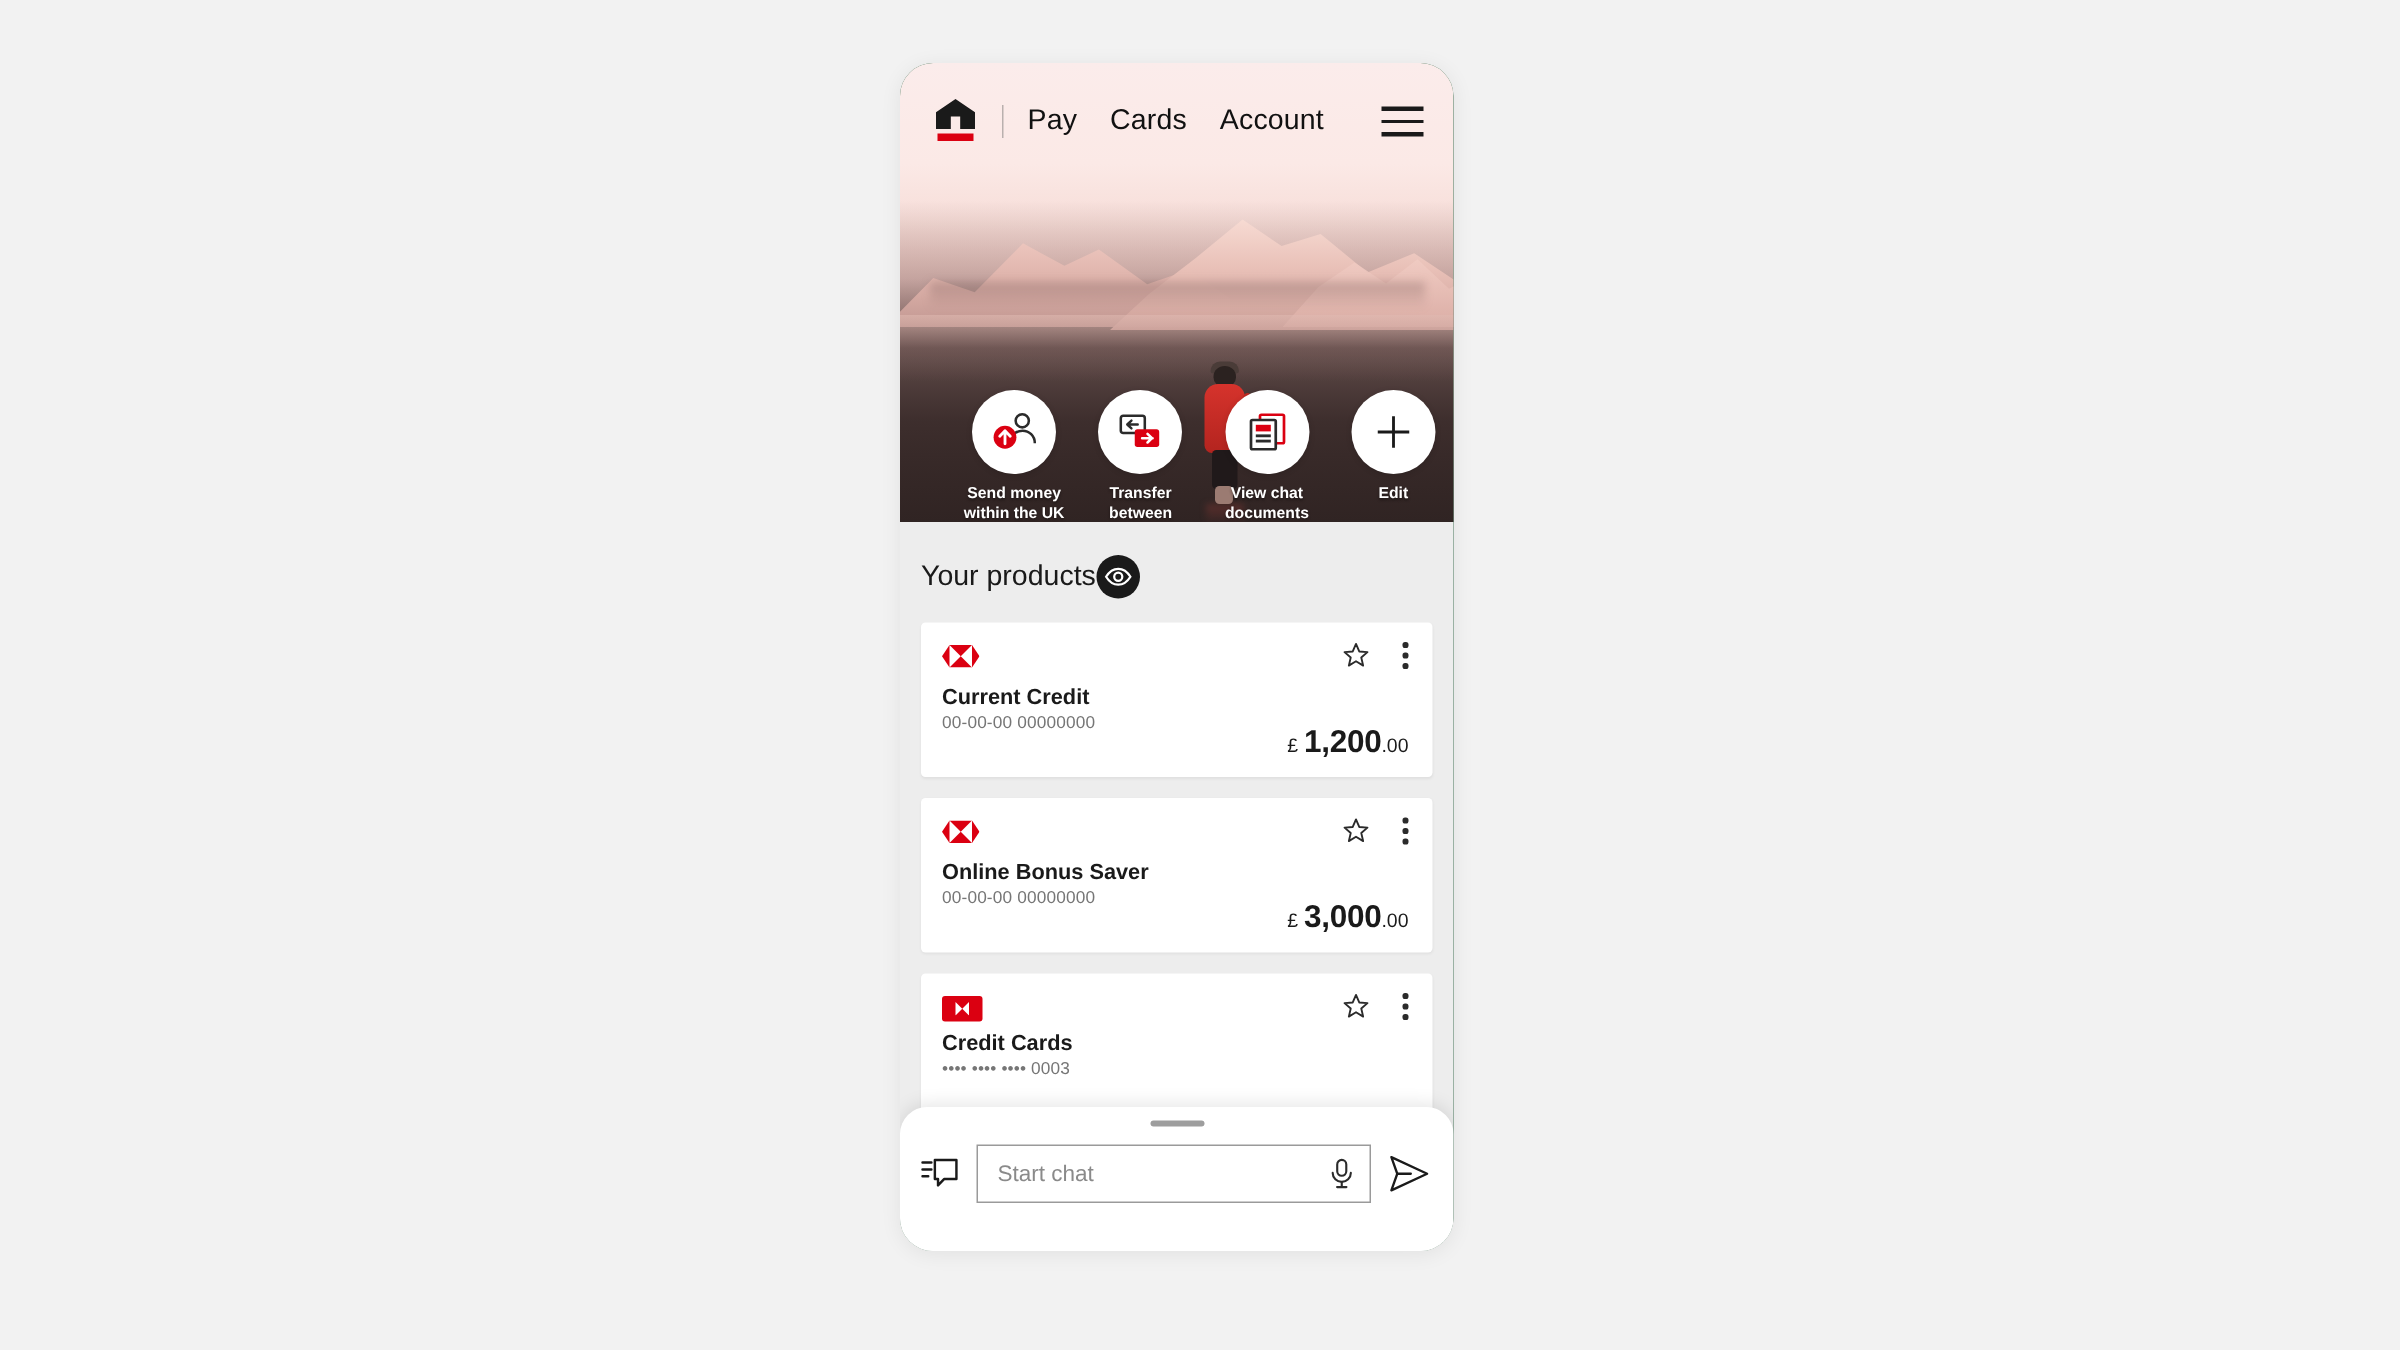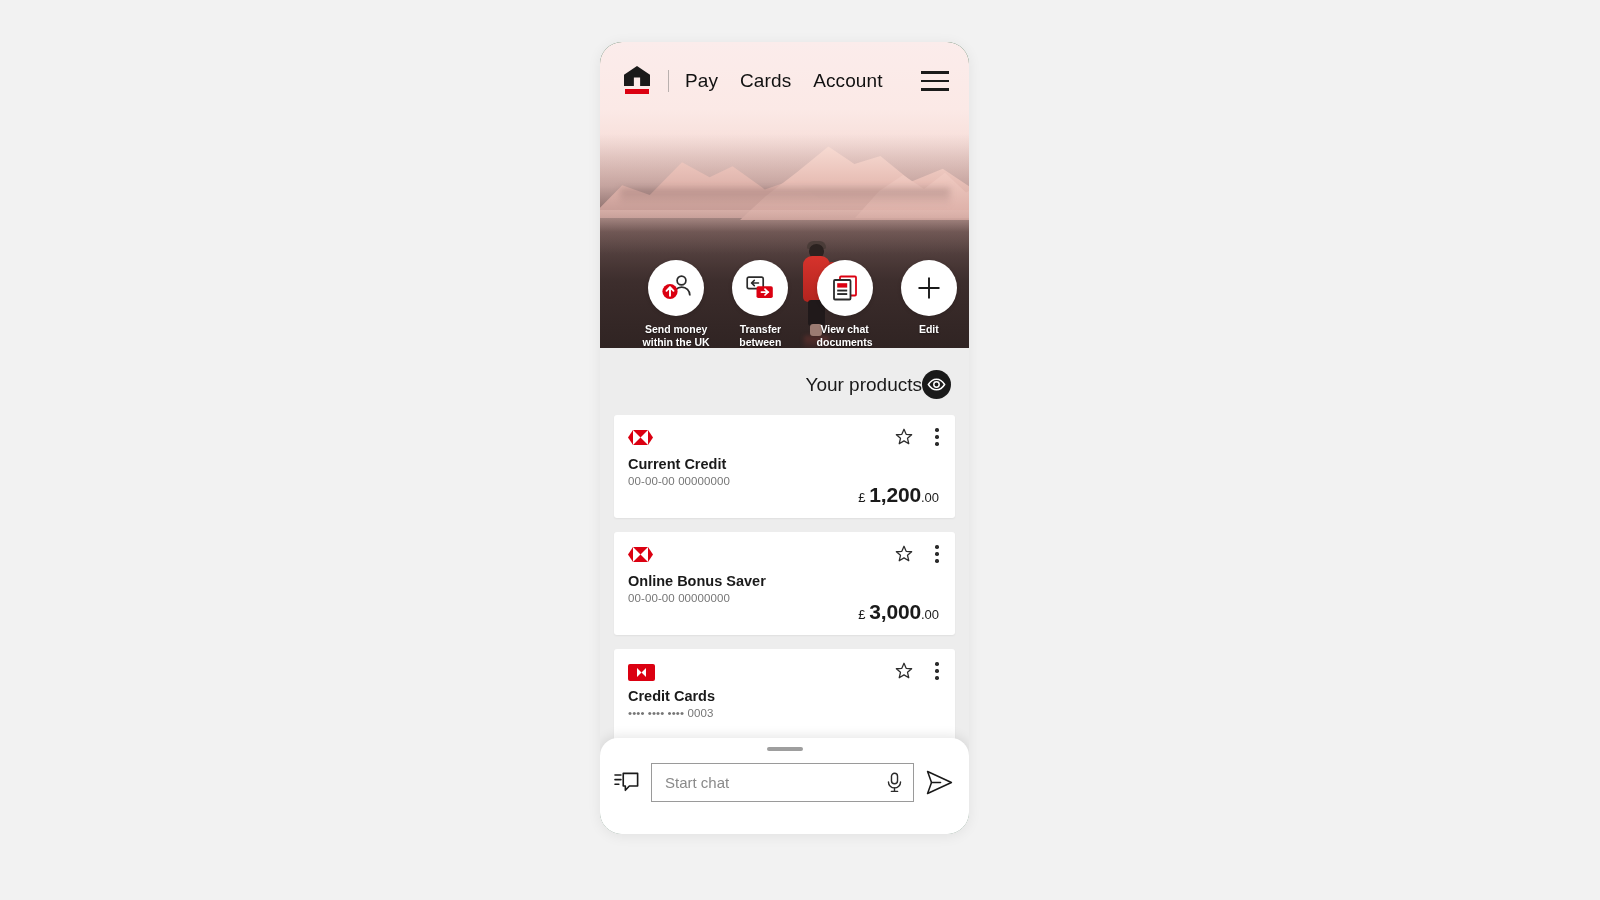--- a/index.html
+++ b/index.html
@@ -108,21 +108,21 @@
     box-shadow:0 1px 4px rgba(0,0,0,.14);
   }
   .action-label {
     margin-top:7px; font-size:10.5px; line-height:12.6px; font-weight:bold;
     color:#fff; text-align:center; text-shadow:0 1px 2px rgba(0,0,0,.45);
   }
 
   
   .products { background:#ededed; padding:22px 0 0 0; height:486px; }
   .products-head {
-    display:flex; align-items:center; justify-content:flex-end;
+    display:flex; align-items:center; justify-content:flex-start;
     padding:0 18px 0 14px; margin-bottom:16px;
   }
   .products-title { font-size:19px; color:#1a1a1a; }
   .eye-btn {
     width:29px; height:29px; border-radius:50%; background:#1a1a1a;
     display:flex; align-items:center; justify-content:center; cursor:pointer;
   }
 
   .card {
     background:#fff; margin:0 14px 14px 14px; border-radius:3px;

